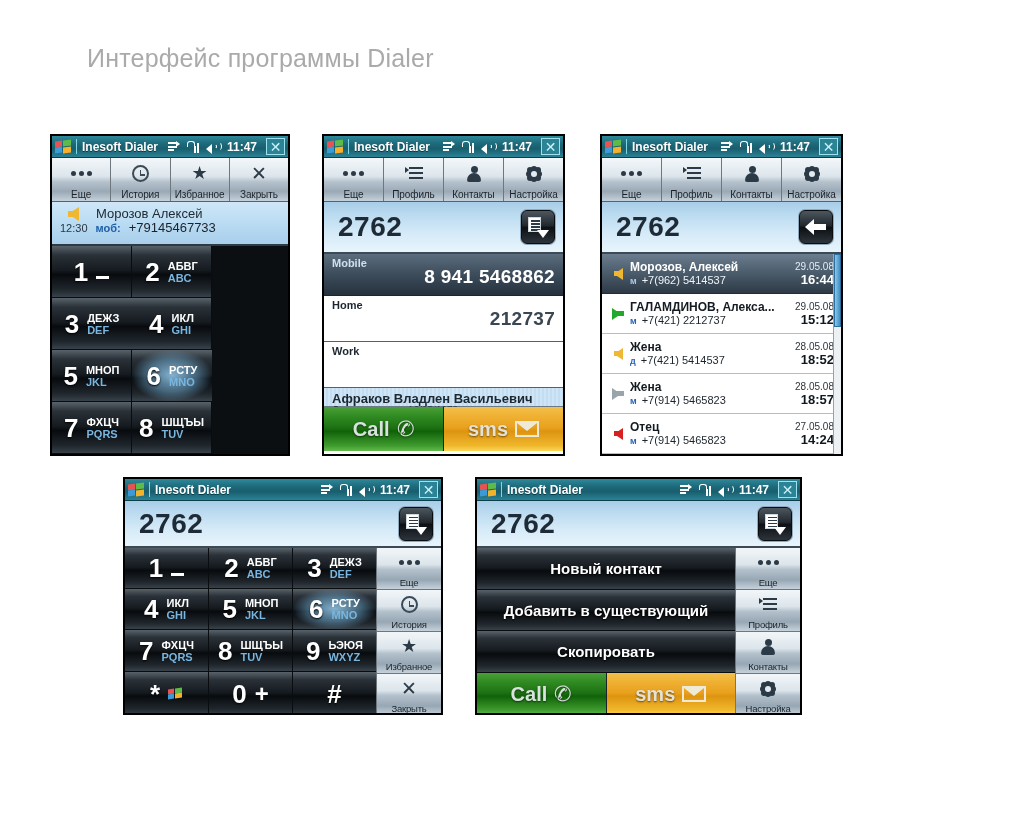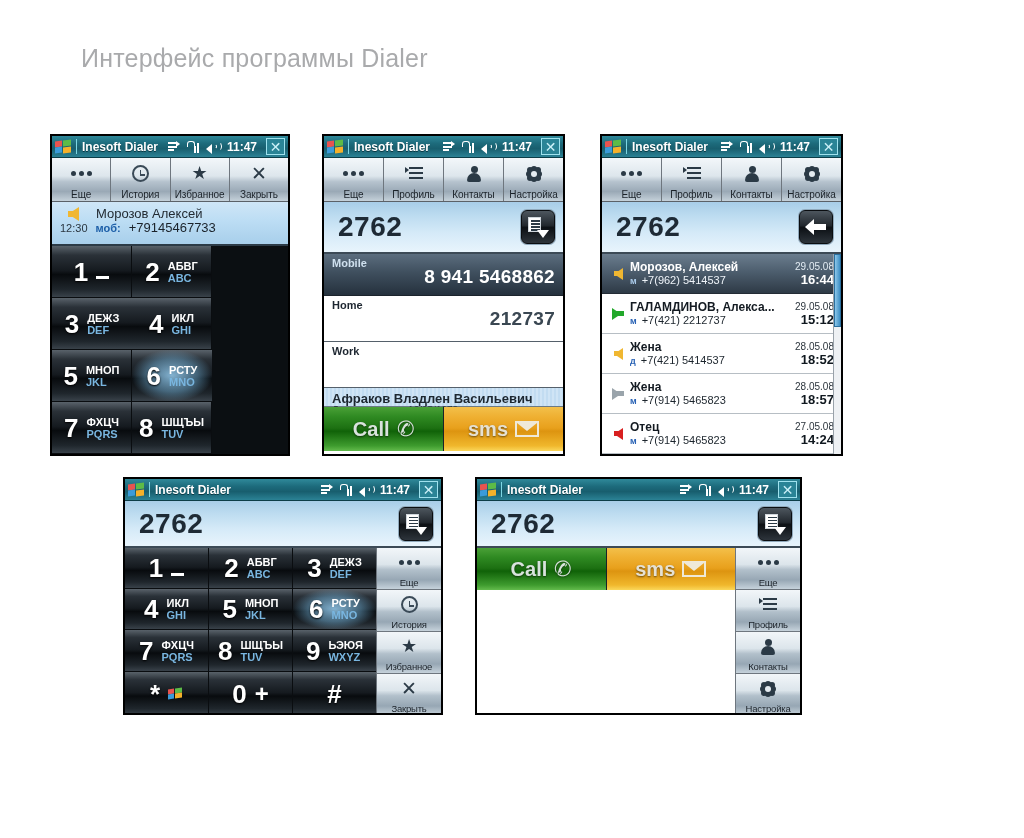--- a/index.html
+++ b/index.html
@@ -2,21 +2,21 @@
 <html><head>
 <meta charset="utf-8">
 <style>
   html,body{margin:0;padding:0;}
   body{
     width:1024px;height:838px;background:#ffffff;
     font-family:"Liberation Sans","DejaVu Sans",sans-serif;
     position:relative;overflow:hidden;
   }
   .page-title{
-    position:absolute;left:81px;top:44px;
+    position:absolute;left:87px;top:44px;
     font-size:25px;color:#a9aaac;font-weight:400;letter-spacing:.2px;
     white-space:nowrap;
   }
 
   
   .device{position:absolute;box-sizing:border-box;border:2px solid #000;background:#fff;overflow:hidden;}
 
   
   .titlebar{
     height:22px;display:flex;align-items:center;
@@ -948,20 +948,31 @@
             <b></b>
             <b></b>
           </span>
           <span class="dn"></span>
       </span>
     </span>
   </div>
 
   <div style="display:flex;height:167px;">
     <div style="width:258px;display:flex;flex-direction:column;">
+      <div class="menucol" style="height:125px;">
+        <div class="menubtn">
+            <span class="t">Новый контакт</span>
+          </div>
+        <div class="menubtn">
+            <span class="t">Добавить в существующий</span>
+          </div>
+        <div class="menubtn">
+            <span class="t">Скопировать</span>
+          </div>
+      </div>
       <div class="actionbar" style="height:42px;">
         <div class="act call">
           <span class="txt">Call</span>
           <span class="ic-phone">✆</span>
         </div>
         <div class="act sms">
           <span class="txt">sms</span>
           <span class="ic-env"></span>
         </div>
       </div>

